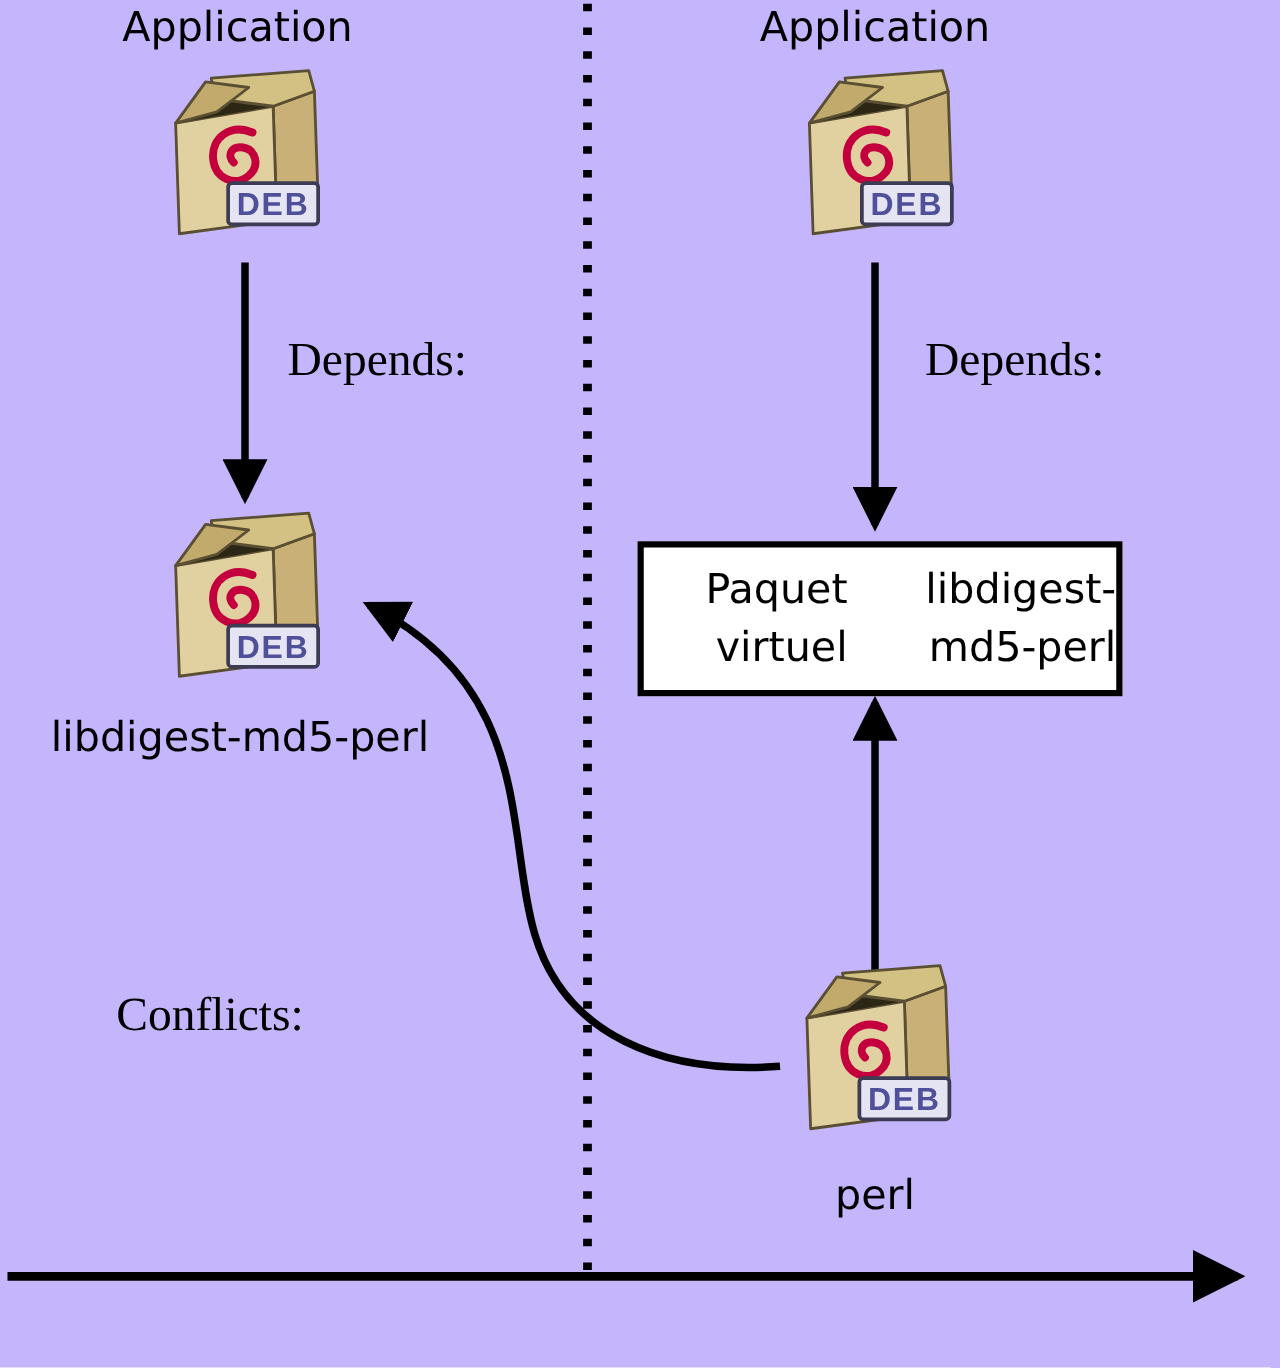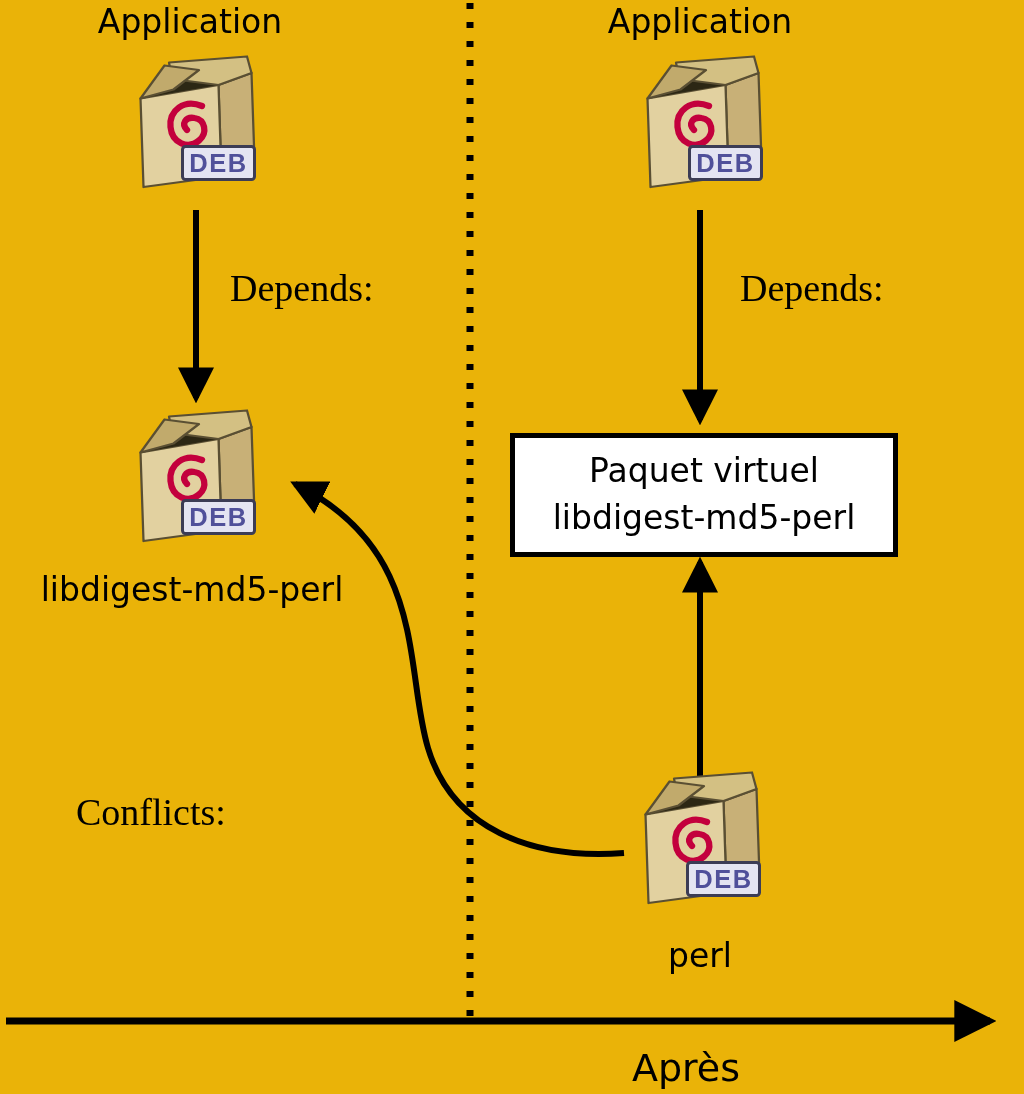--- a/index.html
+++ b/index.html
@@ -4,21 +4,21 @@
 <style>
   html, body {
     margin: 0;
     padding: 0;
     background: #ffffff;
   }
   .canvas {
     position: relative;
     width: 1024px;
     height: 1094px;
-    background: #eab308;
+    background: #c4b5fd;
     overflow: hidden;
     font-family: "DejaVu Sans", "Liberation Sans", sans-serif;
     color: #000;
   }
   .overlay {
     position: absolute;
     left: 0;
     top: 0;
     pointer-events: none;
   }
@@ -41,21 +41,21 @@
   }
   .vbox {
     position: absolute;
     left: 510px;
     top: 433px;
     width: 378px;
     height: 114px;
     border: 5px solid #000;
     background: #fff;
     display: flex;
-    flex-direction: column;
+    flex-direction: row;
     justify-content: center;
     align-items: center;
     font-size: 33px;
     line-height: 1.42;
     text-align: right;
   }
 </style>
 </head>
 <body>
 
@@ -99,25 +99,24 @@
     </svg>
   <svg class="pkg" style="left:118px;top:406px" viewBox="0 0 100 100">
       <use href="#deb-pkg"></use>
     </svg>
   <svg class="pkg" style="left:623px;top:768px" viewBox="0 0 100 100">
       <use href="#deb-pkg"></use>
     </svg>
 
   <div class="label mono" style="left:230px;top:266px">Depends:</div>
   <div class="label mono" style="left:740px;top:266px">Depends:</div>
-  <div class="label mono" style="left:76px;top:790px">Conflicts:</div>
+  <div class="label mono" style="left:93px;top:790px">Conflicts:</div>
 
   <div class="label sans33 cx" style="left:192px;top:570px">libdigest-md5-perl</div>
   <div class="label sans33 cx" style="left:700px;top:936px">perl</div>
 
   <div class="vbox">
     <div>Paquet virtuel</div>
     <div>libdigest-md5-perl</div>
   </div>
 
-  <div class="label sans38 cx" style="left:686px;top:1046px">Après</div>
 
 </div>
 
 </body></html>

